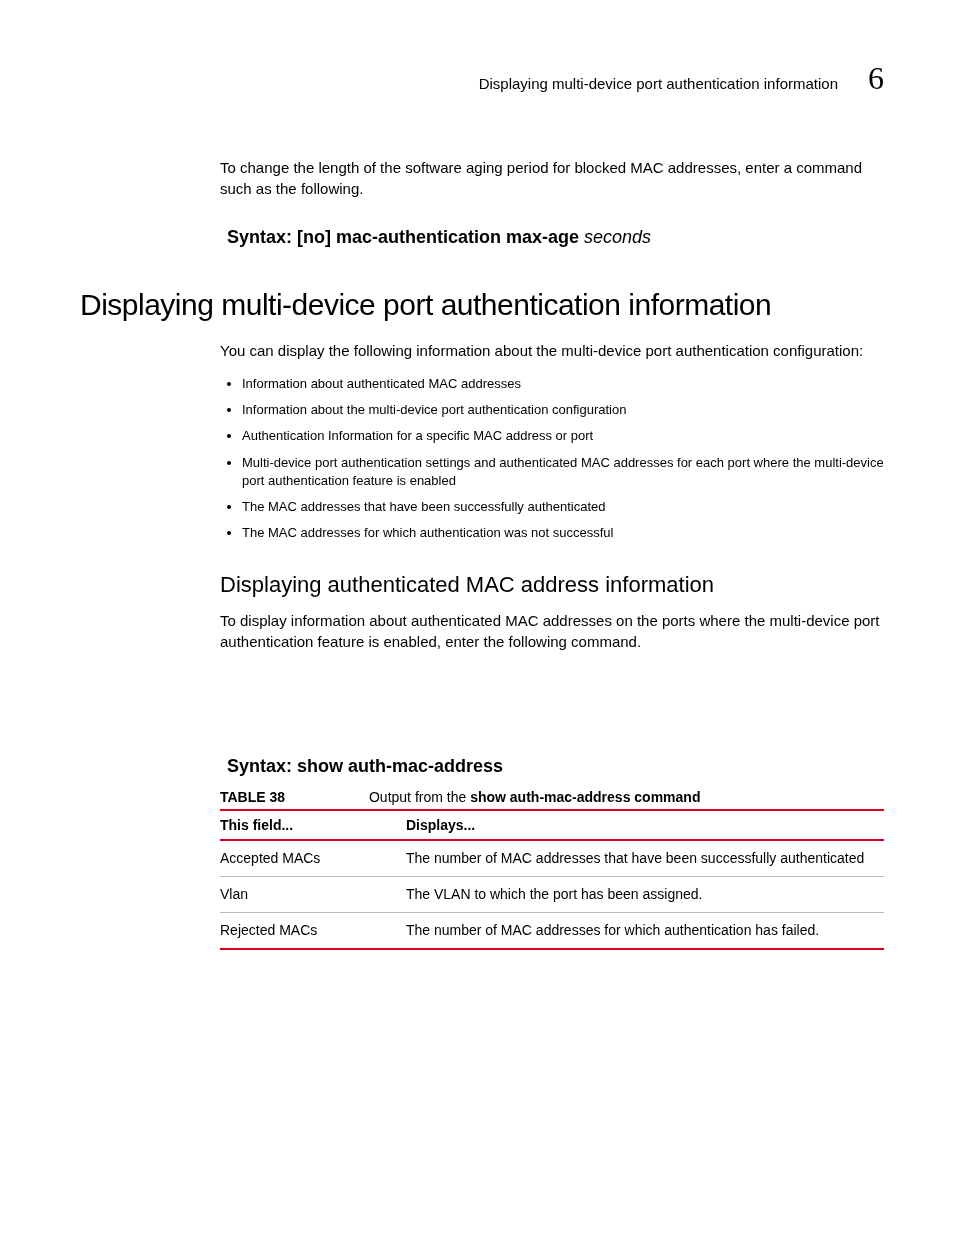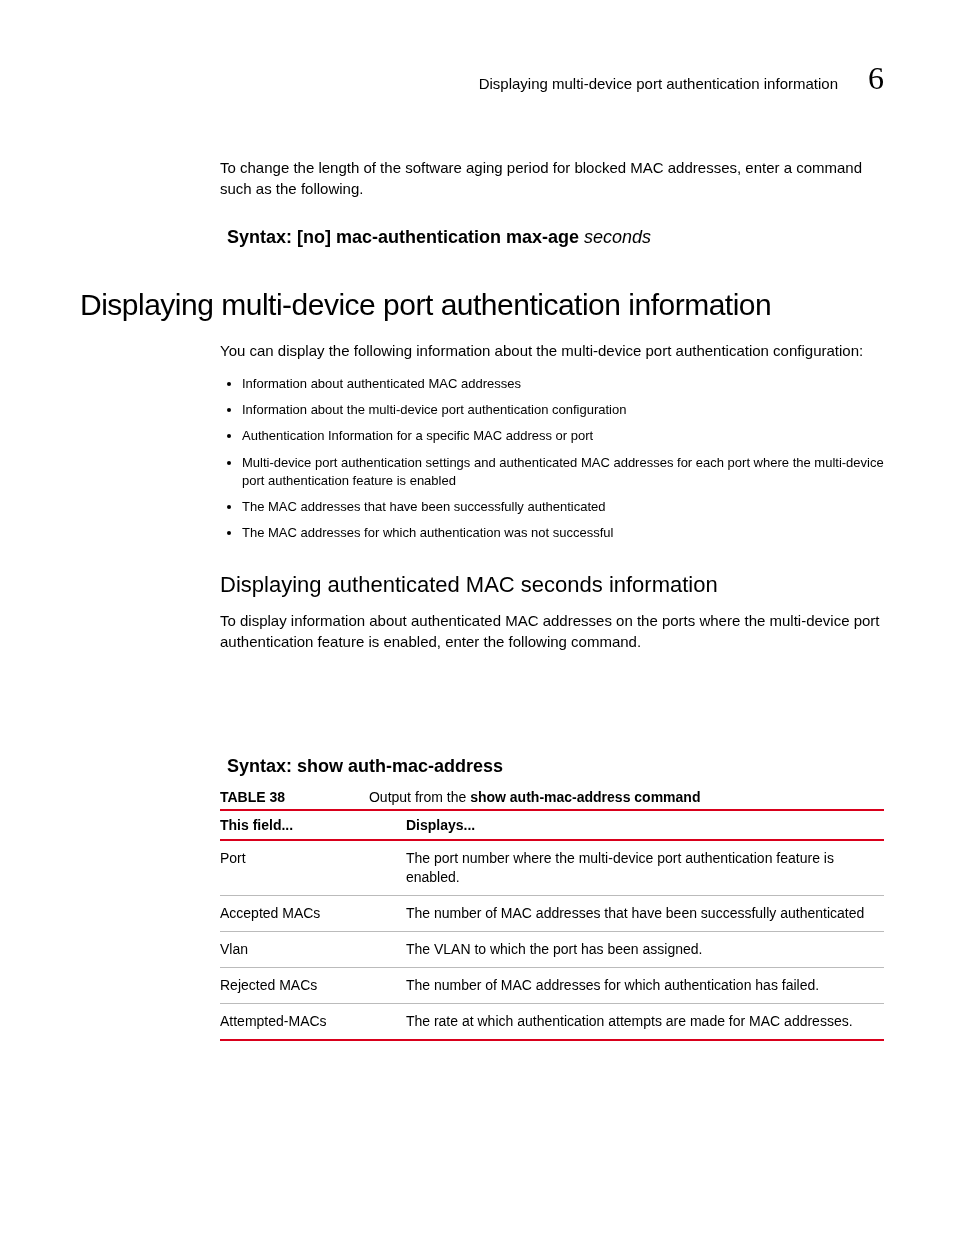--- a/index.html
+++ b/index.html
@@ -132,21 +132,21 @@
     <p class="para">You can display the following information about the multi-device port authentication configuration:</p>
     <ul class="bullets">
       <li>Information about authenticated MAC addresses</li>
       <li>Information about the multi-device port authentication configuration</li>
       <li>Authentication Information for a specific MAC address or port</li>
       <li>Multi-device port authentication settings and authenticated MAC addresses for each port where the multi-device port authentication feature is enabled</li>
       <li>The MAC addresses that have been successfully authenticated</li>
       <li>The MAC addresses for which authentication was not successful</li>
     </ul>
 
-    <h2 class="subsection">Displaying authenticated MAC seconds information</h2>
+    <h2 class="subsection">Displaying authenticated MAC address information</h2>
     <p class="para">To display information about authenticated MAC addresses on the ports where the multi-device port authentication feature is enabled, enter the following command.</p>
 
     <div class="gap-large"></div>
 
     <p class="syntax-line" style="margin-top:0">
       <span class="bold">Syntax:  </span><span class="bold">show auth-mac-address</span>
     </p>
 
     <p class="table-caption">
       <span class="tlabel">TABLE 38</span>
@@ -155,36 +155,28 @@
 
     <table class="output">
       <thead>
         <tr>
           <th>This field...</th>
           <th>Displays...</th>
         </tr>
       </thead>
       <tbody>
         <tr>
-          <td>Port</td>
-          <td>The port number where the multi-device port authentication feature is enabled.</td>
-        </tr>
-        <tr>
           <td>Accepted MACs</td>
           <td>The number of MAC addresses that have been successfully authenticated</td>
         </tr>
         <tr>
           <td>Vlan</td>
           <td>The VLAN to which the port has been assigned.</td>
         </tr>
         <tr>
           <td>Rejected MACs</td>
           <td>The number of MAC addresses for which authentication has failed.</td>
         </tr>
-        <tr>
-          <td>Attempted-MACs</td>
-          <td>The rate at which authentication attempts are made for MAC addresses.</td>
-        </tr>
       </tbody>
     </table>
   </div>
 
 </div>
 
 </body></html>

